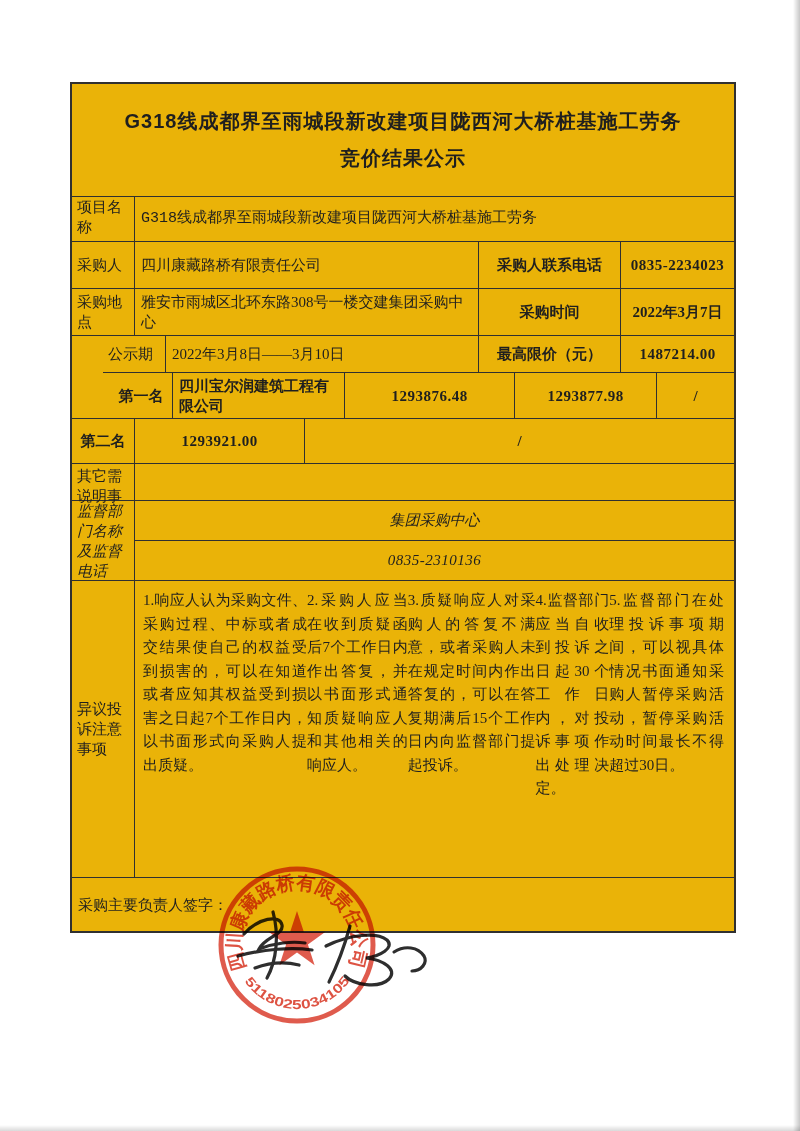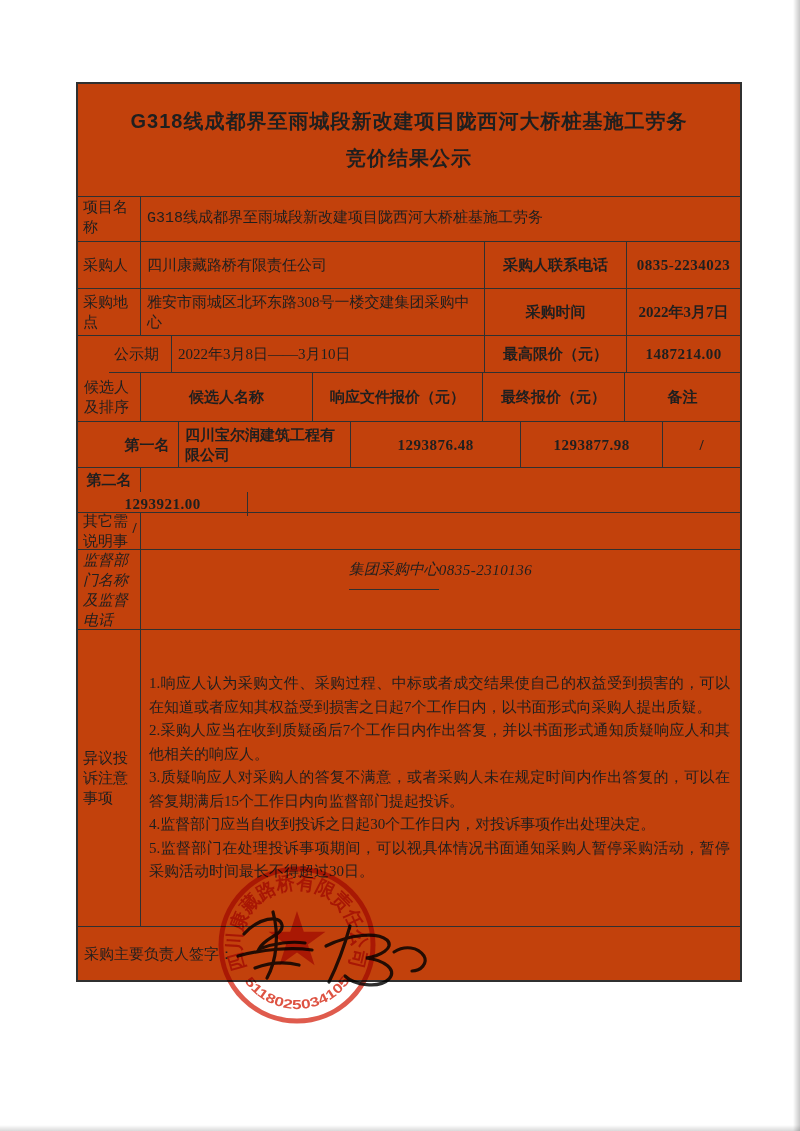--- a/index.html
+++ b/index.html
@@ -10,22 +10,22 @@
     color:#1f1f1f;
     -webkit-font-smoothing:antialiased;
   }
   
   .edge-right { position:absolute; top:0; right:0; width:7px; height:100%;
     background:linear-gradient(to right, rgba(0,0,0,0), rgba(0,0,0,0.22)); }
   .edge-bottom { position:absolute; bottom:0; left:0; width:100%; height:6px;
     background:linear-gradient(to bottom, rgba(0,0,0,0), rgba(0,0,0,0.15)); }
 
   .tbl {
-    position:absolute; left:76px; top:82px; width:666px;
-    border:2px solid #303030; background:#c2410c; box-sizing:border-box;
+    position:absolute; left:70px; top:82px; width:666px;
+    border:2px solid #303030; background:#eab308; box-sizing:border-box;
   }
   .row { display:flex; border-bottom:1.5px solid #303030; box-sizing:border-box; }
   .row:last-child { border-bottom:none; }
   .cell {
     border-right:1.5px solid #303030; box-sizing:border-box;
     display:flex; align-items:center; padding:2px 6px;
     font-size:15px; line-height:20px;
   }
   .cell:last-child { border-right:none; }
   .center { justify-content:center; text-align:left;font-weight:bold; }
@@ -42,32 +42,32 @@
   .title-line {
     font-family:"Liberation Sans", sans-serif; font-weight:bold;
     font-size:20px; line-height:37px; text-align:center; letter-spacing:1px;
   }
   .r-project { height:45px;font-family:Liberation Mono, monospace; }
   .r-purchaser { height:47px; }
   .r-location { height:47px; }
   .r-publicity { height:37px;margin-left:31px; }
   .r-cand-header { height:49px; }
   .r-first { height:46px;padding-left:38px; }
-  .r-second { height:45px;flex-direction:column; }
-  .r-other { height:37px; }
+  .r-second { height:45px; }
+  .r-other { height:37px;flex-direction:column; }
   .r-supervision { height:80px;font-style:italic; }
   .r-objection { height:297px; }
   .r-sign { height:53px; }
 
-  .sup-right { flex:1; display:flex; flex-direction:row;justify-content:center; }
+  .sup-right { flex:1; display:flex; flex-direction:column; }
   .sup-sub { height:40px; box-sizing:border-box; display:flex; align-items:center;
     justify-content:center; font-size:15px; }
   .sup-sub:first-child { border-bottom:1.5px solid #303030; }
 
-  .obj-body { flex:1; flex-direction:column; justify-content:center;
+  .obj-body { flex:1; flex-direction:row; justify-content:center;
     align-items:flex-start; padding:8px 10px 8px 8px; }
   .obj-body p { margin:0; font-size:15px; line-height:23.5px; text-align:justify; }
 
   .num { font-family:"Liberation Serif", serif; letter-spacing:0.5px; }
 
   .seal-svg { position:absolute; left:187px; top:835px; width:220px; height:220px;
     mix-blend-mode:multiply; opacity:0.92; }
   .sig-svg { position:absolute; left:228px; top:898px; width:235px; height:105px;
     mix-blend-mode:multiply; }
 </style>
@@ -100,27 +100,20 @@
     <div class="cell c-v2 center">2022年3月7日</div>
   </div>
 
   <div class="row r-publicity">
     <div class="cell c-label">公示期</div>
     <div class="cell c-wide">2022年3月8日——3月10日</div>
     <div class="cell c-l2 center">最高限价（元）</div>
     <div class="cell c-v2 center num">1487214.00</div>
   </div>
 
-  <div class="row r-cand-header">
-    <div class="cell c1">候选人及排序</div>
-    <div class="cell c2 center">候选人名称</div>
-    <div class="cell c3 center">响应文件报价（元）</div>
-    <div class="cell c4 center">最终报价（元）</div>
-    <div class="cell c5 center">备注</div>
-  </div>
 
   <div class="row r-first">
     <div class="cell c1 center">第一名</div>
     <div class="cell c2 center">四川宝尔润建筑工程有限公司</div>
     <div class="cell c3 center num">1293876.48</div>
     <div class="cell c4 center num">1293877.98</div>
     <div class="cell c5 center">/</div>
   </div>
 
   <div class="row r-second">

